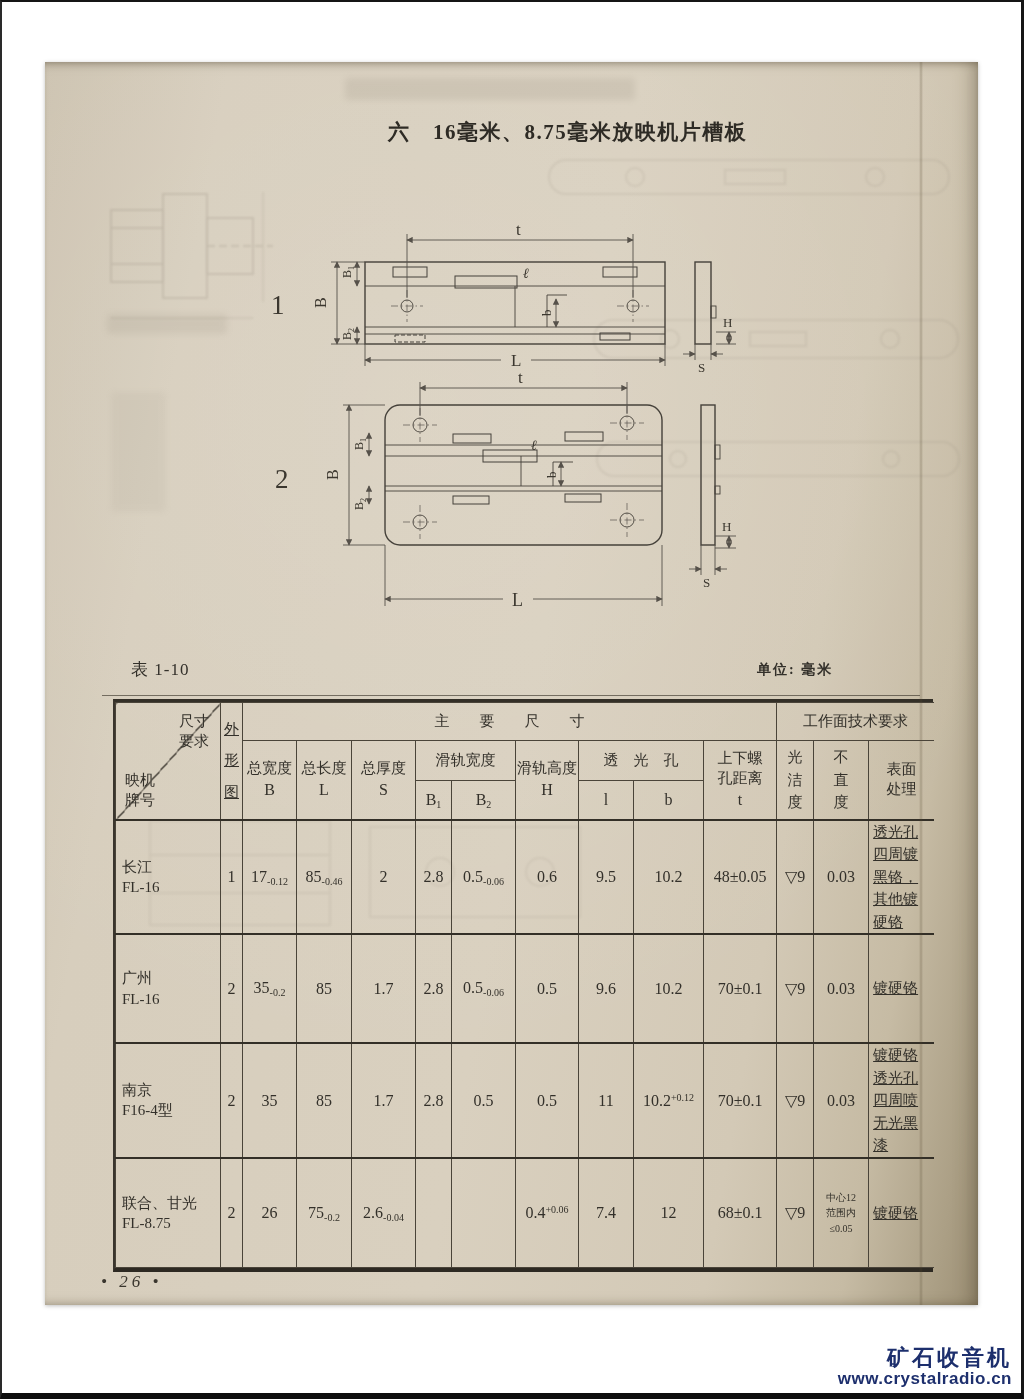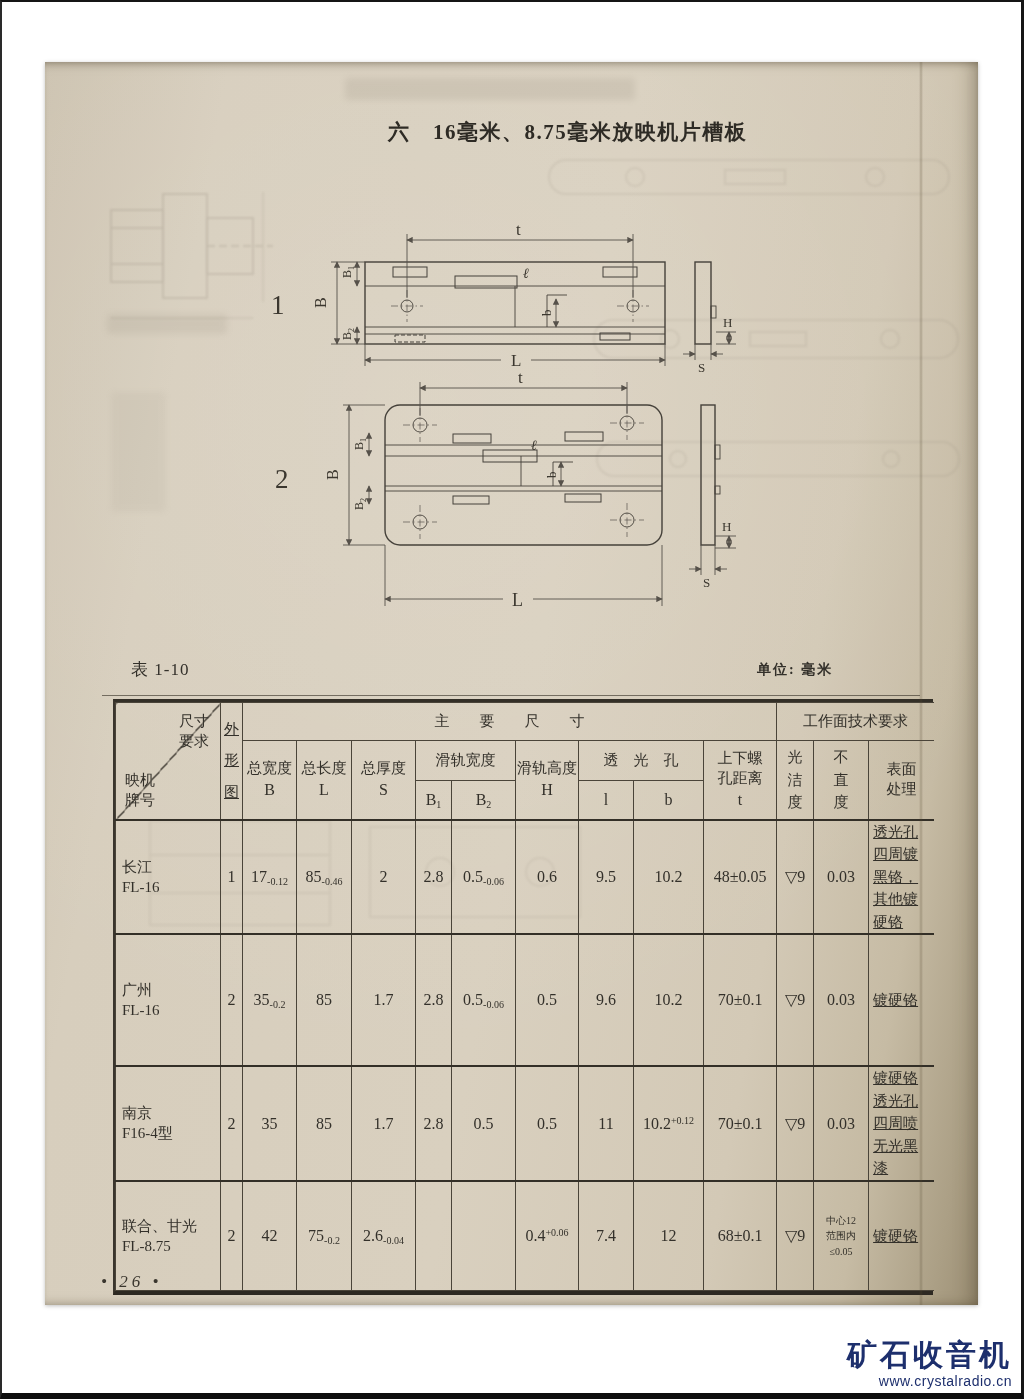--- a/index.html
+++ b/index.html
@@ -51,22 +51,22 @@
   .c-top{position:absolute;top:8px;right:8px;width:36px;line-height:1.35;text-align:center;}
   .c-bot{position:absolute;bottom:8px;left:6px;width:36px;line-height:1.35;text-align:center;}
   .vert{display:inline-block;width:17px;word-break:break-all;line-height:1.5;}
   .vert3{display:inline-block;width:16px;word-break:break-all;line-height:2.1;text-decoration:underline;}
   .rowlabel{text-align:left;padding-left:6px;line-height:1.35;}
   .surface{text-align:left;padding-left:4px;line-height:1.5;text-decoration:underline;}
   .small{font-size:10px;line-height:1.55;}
   
   .watermark{position:absolute;right:6px;bottom:8px;width:225px;text-align:right;background:#fff;z-index:40;
     color:#1d2f6d;padding:2px 6px 2px 2px;}
-  .wm-title{font-size:30px;font-weight:bold;letter-spacing:3px;line-height:1.05;font-family:Liberation Mono, monospace;}
-  .wm-url{font-size:14px;font-weight:normal;letter-spacing:.5px;font-family:"Liberation Sans",sans-serif;}
+  .wm-title{font-size:22px;font-weight:bold;letter-spacing:3px;line-height:1.05;font-family:Liberation Sans, sans-serif;}
+  .wm-url{font-size:17px;font-weight:bold;letter-spacing:.5px;font-family:"Liberation Sans",sans-serif;}
 </style>
 </head>
 <body>
 
 <div class="paper">
 
   <div class="gbar" style="left:300px;top:16px;width:290px;height:22px;"></div>
   <div class="gbar" style="left:62px;top:252px;width:120px;height:20px;opacity:.14;"></div>
   <div class="gbar" style="left:66px;top:330px;width:55px;height:120px;opacity:.08;"></div>
   <div class="ghost" style="left:48px;top:70px;opacity:.28;">
@@ -341,21 +341,21 @@
       <td class="num">2.8</td>
       <td class="num">0.5<sub>-0.06</sub></td>
       <td class="num">0.6</td>
       <td class="num">9.5</td>
       <td class="num">10.2</td>
       <td class="num">48±0.05</td>
       <td class="num">▽9</td>
       <td class="num">0.03</td>
       <td class="surface lastcol">透光孔<br>四周镀<br>黑铬，<br>其他镀<br>硬铬</td>
     </tr>
-    <tr class="sep" style="height:132px">
+    <tr class="sep" style="height:109px">
       <td class="rowlabel">广州<br>FL-16</td>
       <td class="num">2</td>
       <td class="num">35<sub>-0.2</sub></td>
       <td class="num">85</td>
       <td class="num">1.7</td>
       <td class="num">2.8</td>
       <td class="num">0.5<sub>-0.06</sub></td>
       <td class="num">0.5</td>
       <td class="num">9.6</td>
       <td class="num">10.2</td>
@@ -376,21 +376,21 @@
       <td class="num">11</td>
       <td class="num">10.2<sup>+0.12</sup></td>
       <td class="num">70±0.1</td>
       <td class="num">▽9</td>
       <td class="num">0.03</td>
       <td class="surface lastcol">镀硬铬<br>透光孔<br>四周喷<br>无光黑<br>漆</td>
     </tr>
     <tr class="sep" style="height:110px">
       <td class="rowlabel">联合、甘光<br>FL-8.75</td>
       <td class="num">2</td>
-      <td class="num">42</td>
+      <td class="num">26</td>
       <td class="num">75<sub>-0.2</sub></td>
       <td class="num">2.6<sub>-0.04</sub></td>
       <td class="num"></td>
       <td class="num"></td>
       <td class="num">0.4<sup>+0.06</sup></td>
       <td class="num">7.4</td>
       <td class="num">12</td>
       <td class="num">68±0.1</td>
       <td class="num">▽9</td>
       <td class="small">中心12<br>范围内<br>≤0.05</td>

